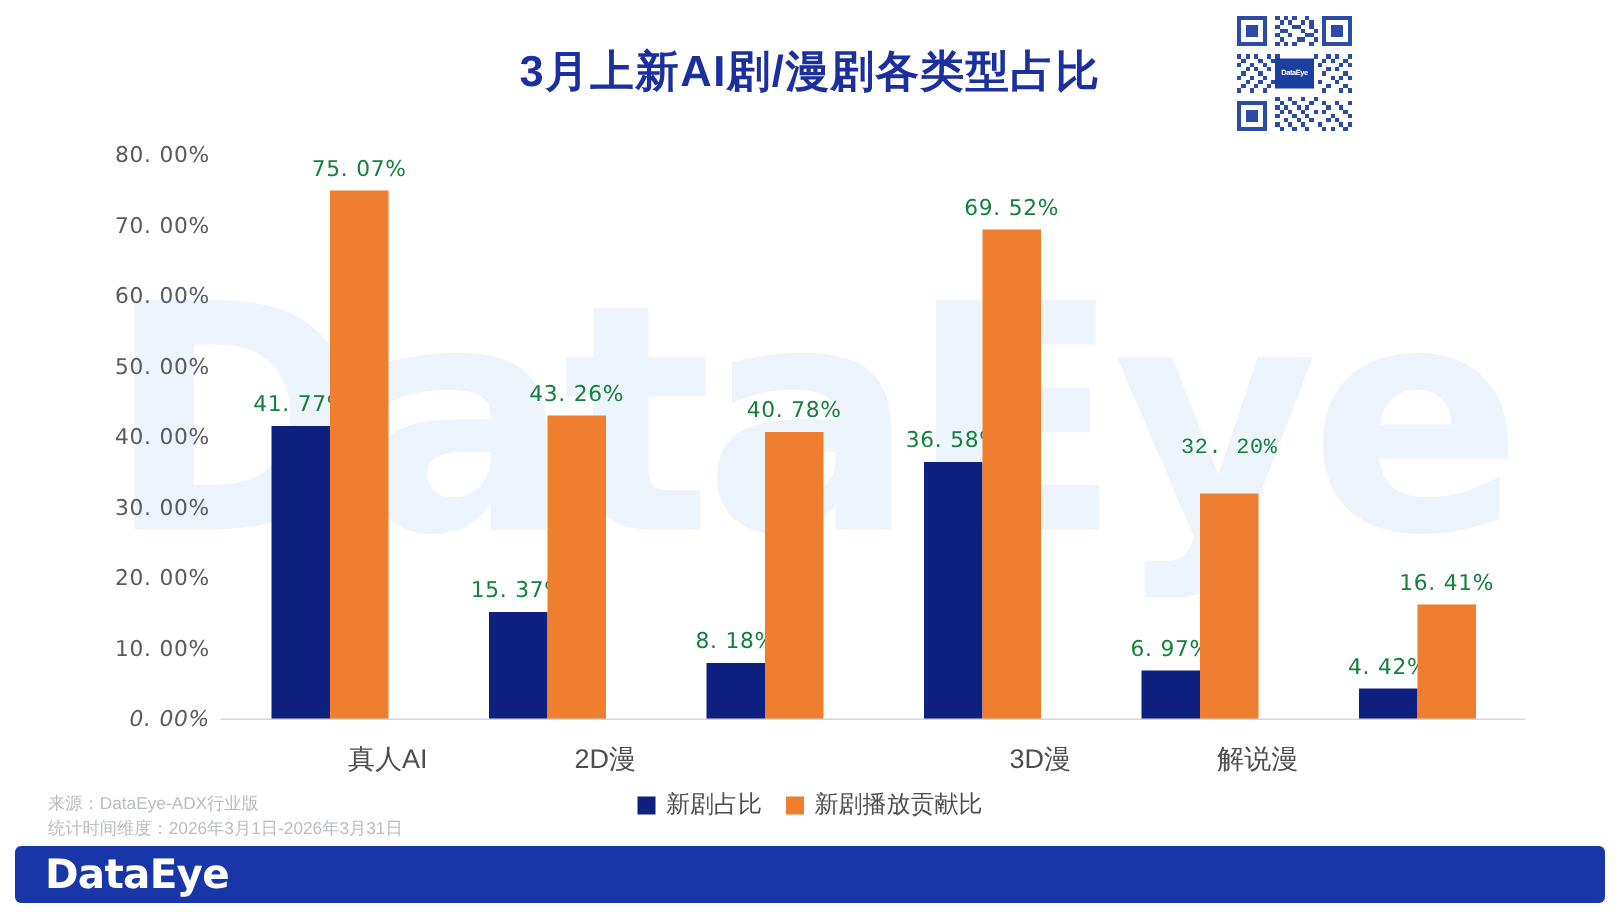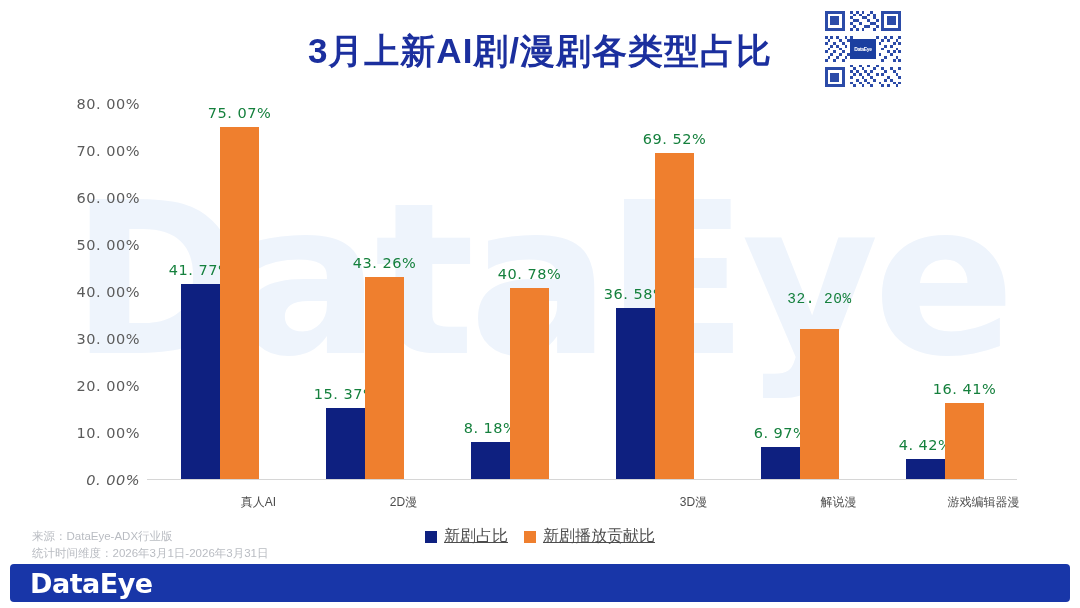--- a/index.html
+++ b/index.html
@@ -37,21 +37,21 @@
     white-space: nowrap;
   }
 
   
   #chart-title {
     position: absolute;
     left: 0;
     top: 28px;
     width: 1080px;
     text-align: center;
-    font-size: 35px;
+    font-size: 29px;
     font-weight: 700;
     color: #1b2f9e;
     letter-spacing: 1px;
     z-index: 5;
   }
 
   
   #qr-code {
     position: absolute;
     right: 176px;
@@ -143,21 +143,21 @@
   }
   .bar-label.blue   { left: -35px; }
   .bar-label.orange { left: 4px; }
 
   .xlabel {
     position: absolute;
     top: 390px;
     width: 160px;
     margin-left: -41px;
     text-align: center;
-    font-size: 12px;
+    font-size: 18px;
     color: #4d4d4d;
     white-space: nowrap;
   }
 
   
   #legend {
     position: absolute;
     left: 0;
     top: 526px;
     width: 1080px;
@@ -173,21 +173,20 @@
     gap: 7px;
   }
   .legend-swatch {
     width: 12px;
     height: 12px;
     flex: 0 0 auto;
   }
   .legend-text {
     font-size: 16px;
     color: #4d4d4d;
-    text-decoration: underline;
   }
 
   
   #source {
     position: absolute;
     left: 32px;
     top: 528px;
     z-index: 5;
     color: #b9bcc2;
     font-size: 11.5px;
@@ -421,21 +420,20 @@
       <div class="bar-label blue" style="bottom: 38.759px;">6. 97%</div>
       <div class="bar orange" style="height: 151.34px; background: rgb(239, 127, 46);"></div>
       <div class="bar-label orange" style="bottom: 173px; font-family: Liberation Mono, monospace;">32. 20%</div>
       <div class="xlabel" style="left: 39px;">解说漫</div>
     </div>
     <div class="group" style="left: 758.5px;">
       <div class="bar blue" style="height: 20.774px; background: rgb(14, 32, 128);"></div>
       <div class="bar-label blue" style="bottom: 26.774px;">4. 42%</div>
       <div class="bar orange" style="height: 77.127px; background: rgb(239, 127, 46);"></div>
       <div class="bar-label orange" style="bottom: 83.127px;">16. 41%</div>
-      <div class="xlabel" style="left: 39px;">游戏编辑器漫</div>
     </div>
   </div>
 
 <div id="legend">
     <div class="legend-item">
       <span class="legend-swatch" style="background: rgb(14, 32, 128);"></span>
       <span class="legend-text">新剧占比</span>
     </div>
     <div class="legend-item">
       <span class="legend-swatch" style="background: rgb(239, 127, 46);"></span>

